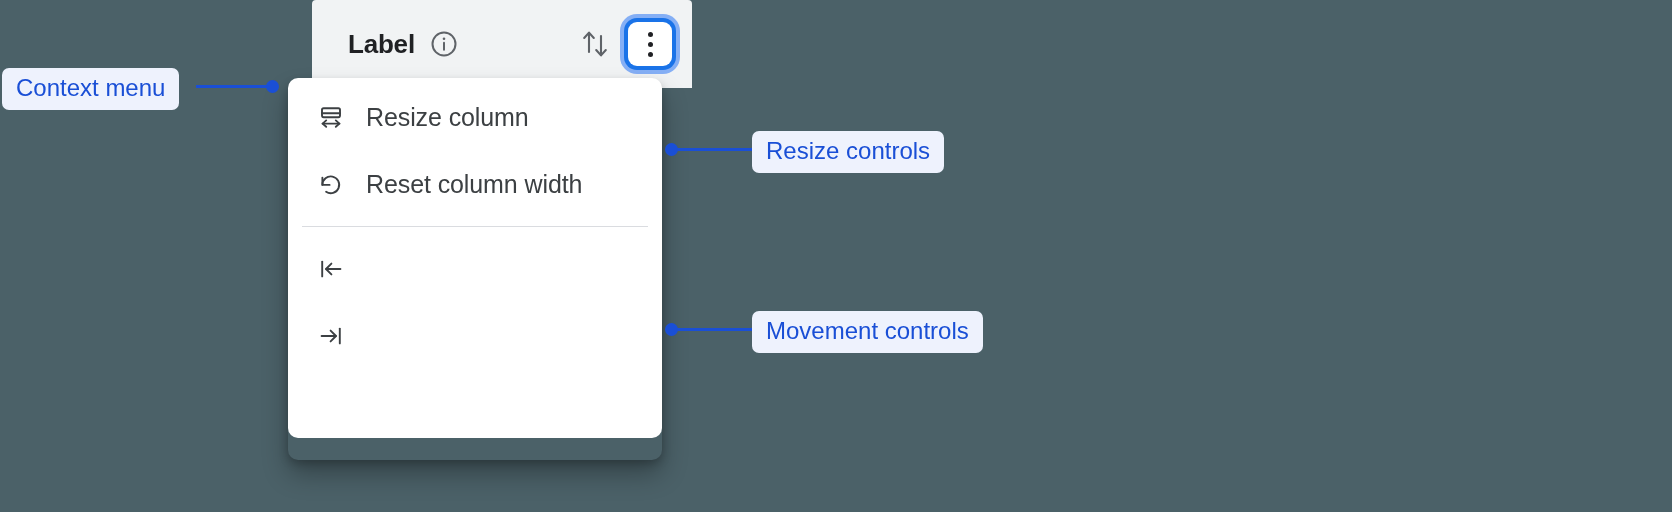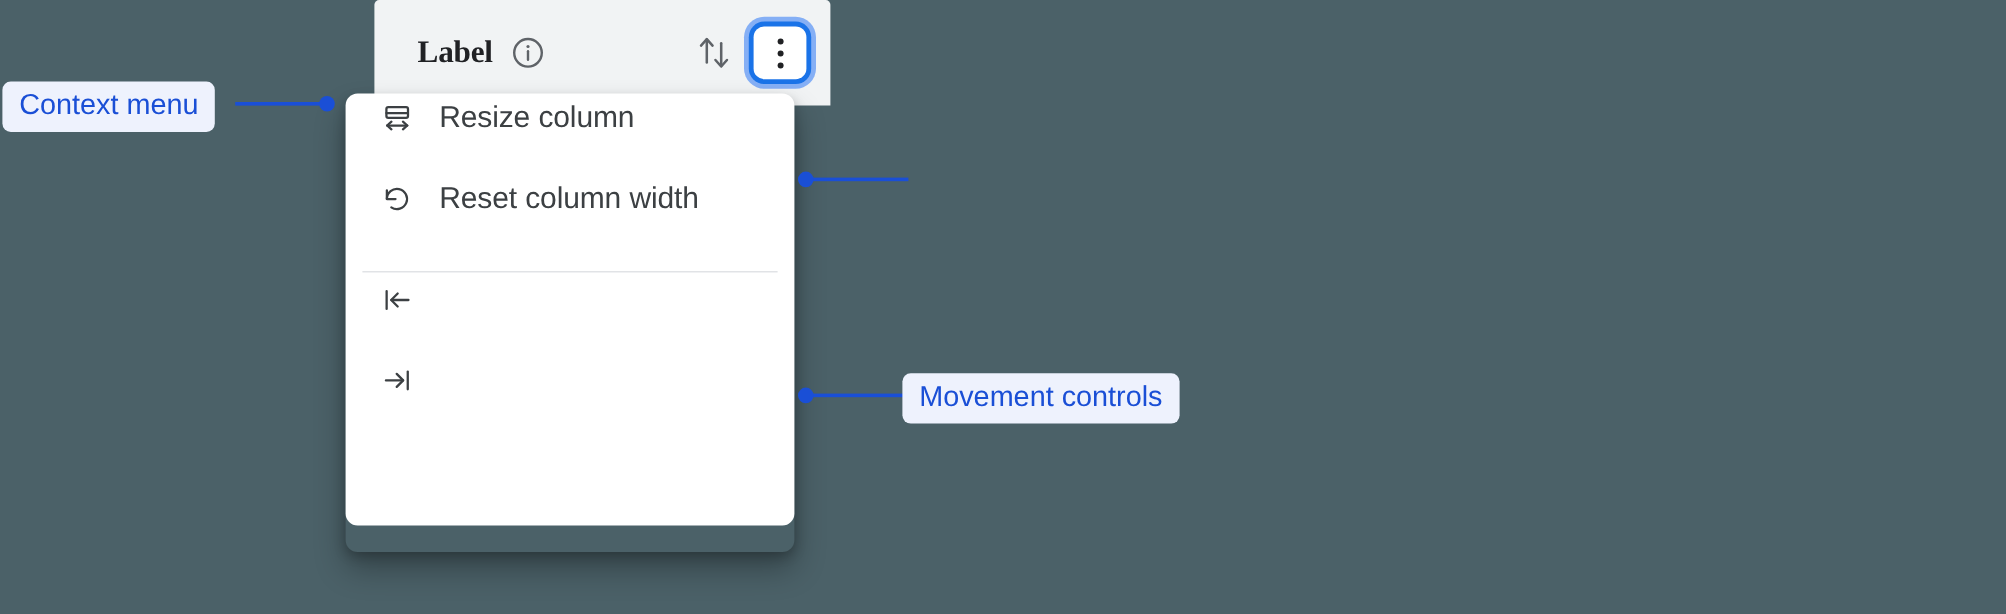--- a/index.html
+++ b/index.html
@@ -19,21 +19,20 @@
     background:#f1f3f4;
     border-top-left-radius:4px; border-top-right-radius:4px;
     box-sizing:border-box;
     display:flex; align-items:center;
   }
   .col-header-label {
     margin-left:36px;
     font-size:26px; font-weight:bold; color:#202124;
     letter-spacing:-0.2px;
     white-space:nowrap;
-    font-family:Liberation Serif, serif;
   }
   .info-icon { margin-left:14px; width:30px; height:30px; display:block; flex:none; }
   .header-spacer { flex:1 1 auto; }
   .sort-icon { width:34px; height:36px; display:block; flex:none; margin-right:16px; }
   .kebab-btn {
     width:44px; height:44px; margin-right:20px; flex:none;
     background:#ffffff;
     border:none;
     border-radius:9px;
     box-shadow:0 0 0 4px #1a73e8, 0 0 0 8px #85aff5;
@@ -53,21 +52,21 @@
   }
   .menu {
     position:absolute; left:288px; top:78px; width:374px; height:360px;
     background:#ffffff;
     border-radius:10px;
     box-sizing:border-box;
     padding-top:6px;
     z-index:3;
   }
   .menu-item {
-    display:flex; 
+    display:flex; align-items:center;
     height:67px;
     padding-left:28px;
     cursor:pointer;
     box-sizing:border-box;
   }
   .menu-item .mi-icon {
     width:30px; height:30px; flex:none;
     display:flex; align-items:center; justify-content:center;
     margin-right:20px;
     color:#3c4043;
@@ -192,18 +191,19 @@
       </span>
     </div>
   </div>
 
   <div class="conn-line" id="line-context"></div>
   <div class="conn-dot" id="dot-context"></div>
   <div class="callout" id="callout-context">Context menu</div>
 
   <div class="conn-line" id="line-resize"></div>
   <div class="conn-dot" id="dot-resize"></div>
+  <div class="callout" id="callout-resize">Resize controls</div>
 
   <div class="conn-line" id="line-movement"></div>
   <div class="conn-dot" id="dot-movement"></div>
   <div class="callout" id="callout-movement">Movement controls</div>
 
 </div>
 
 </body></html>

